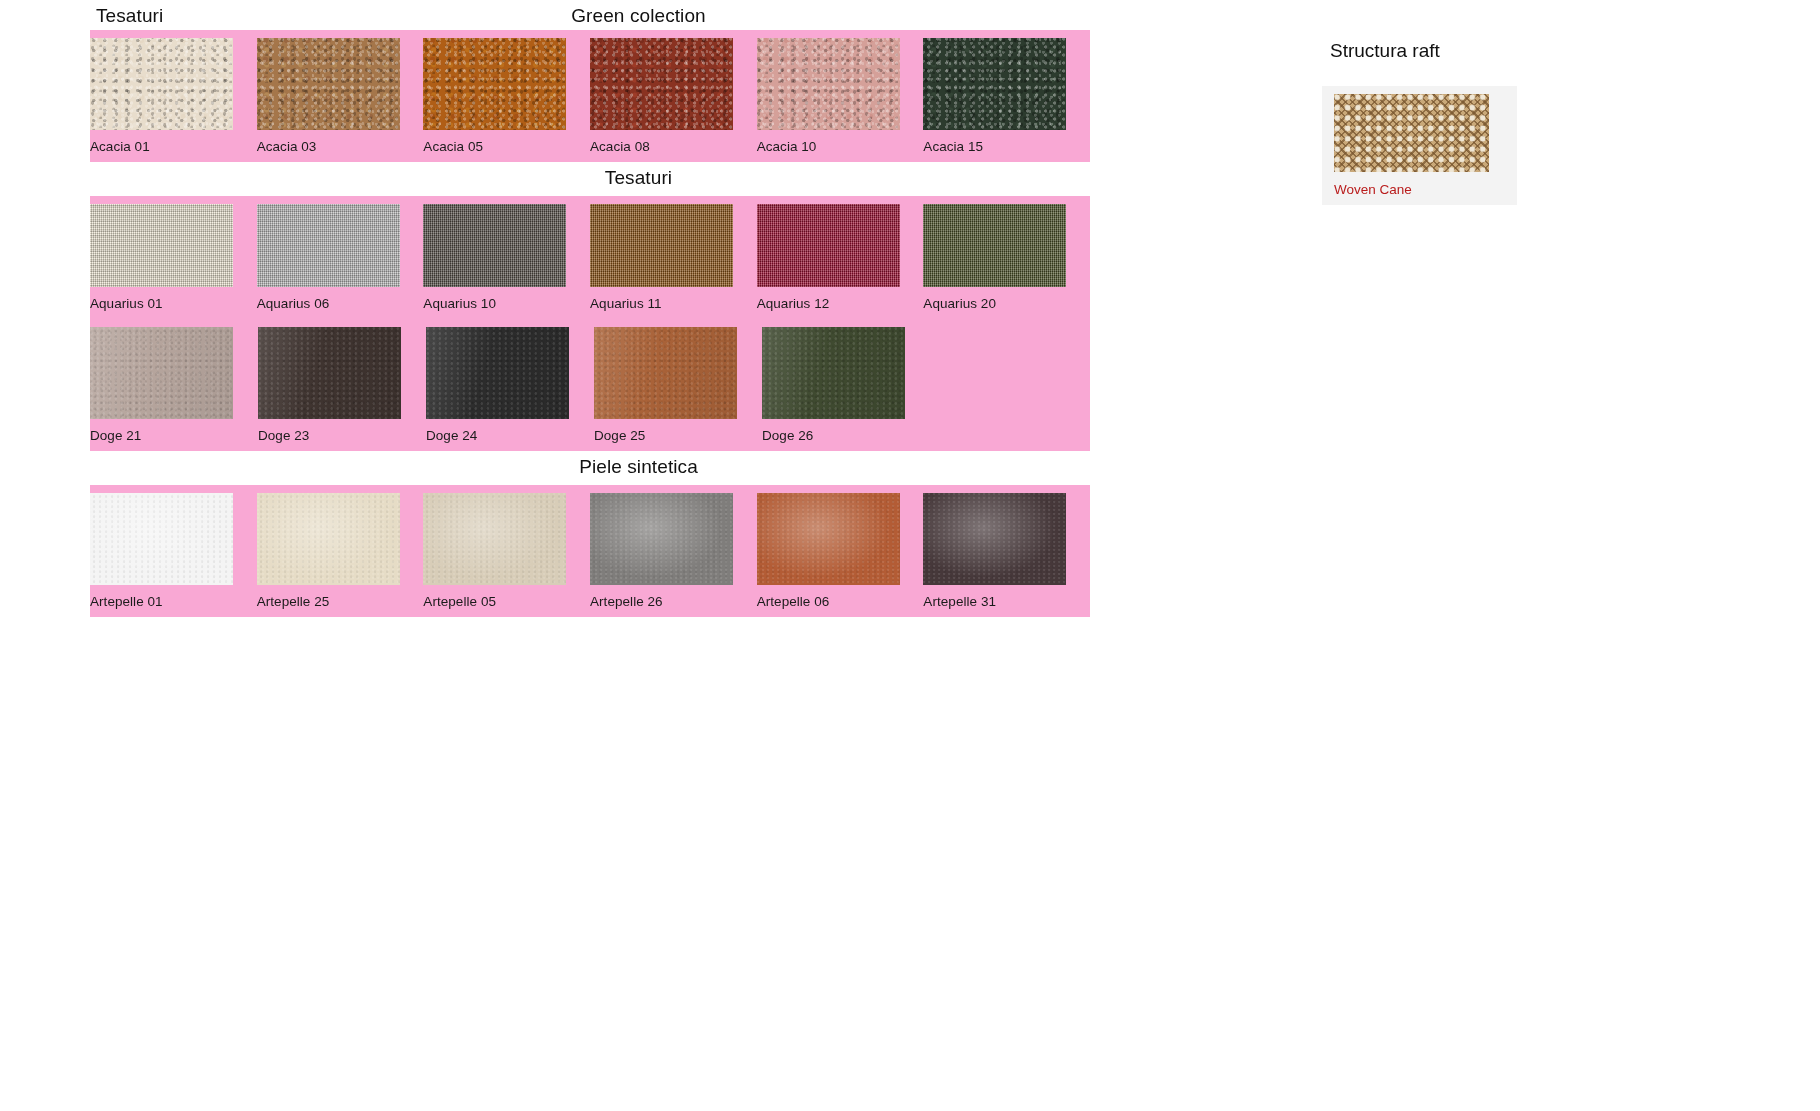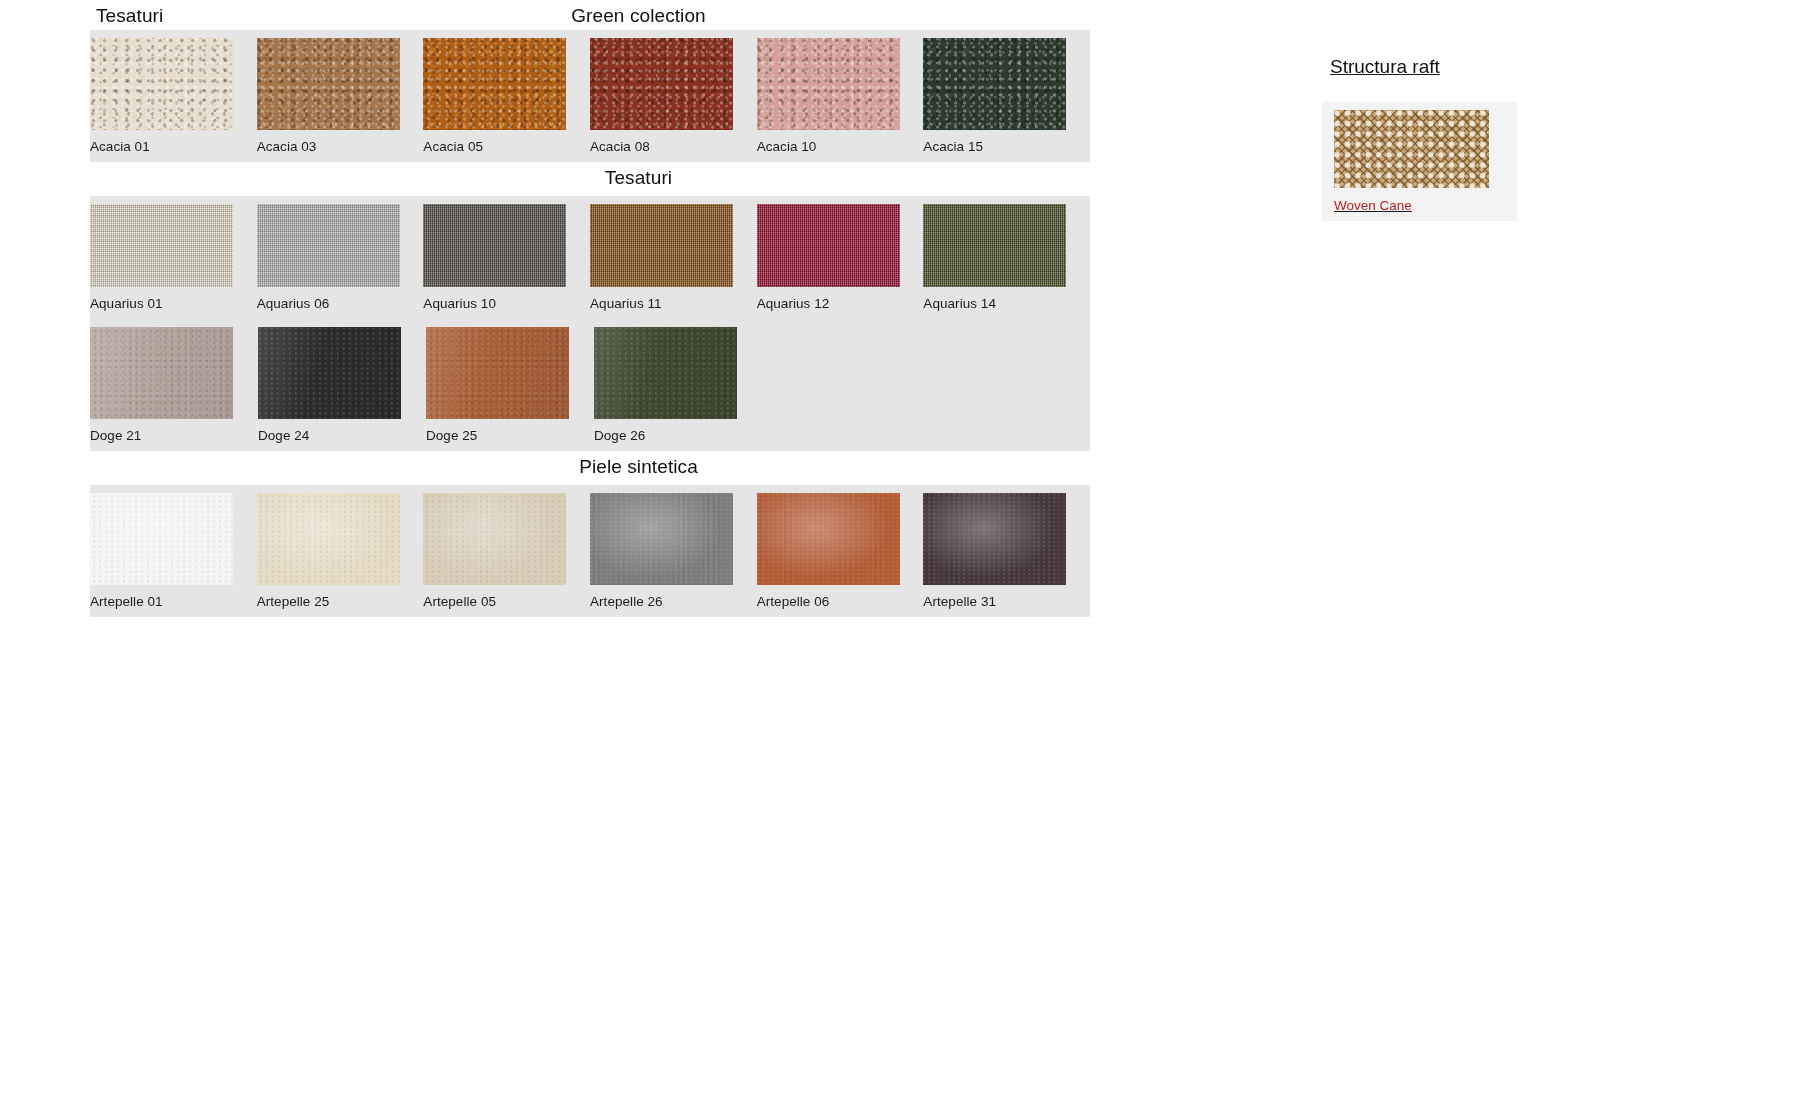--- a/index.html
+++ b/index.html
@@ -50,21 +50,21 @@
     letter-spacing: 0.1px;
     white-space: nowrap;
   }
   .heading.left-tag { left: 96px; top: 5px; }
   .heading.centered { left: 0; right: 8px; text-align: center; top: 5px; }
 
   .swatch-panel {
     position: relative;
     margin-left: 90px;
     width: 1000px;
-    background: #e5e5e5;
+    background: #f9a8d4;
     padding: 8px 0 4px 0;
     box-sizing: border-box;
   }
 
   .swatch-row {
     display: flex;
     align-items: flex-start;
   }
 
   .swatch-cell {
@@ -177,23 +177,22 @@
   }
   .tex-faux::after {
     background-image:
       radial-gradient(ellipse at 42% 38%, rgba(255,255,255,.30) 0%, rgba(255,255,255,0) 62%);
   }
 
   
   .right-col {
     position: absolute;
     left: 1322px;
-    top: 56px;
+    top: 40px;
     width: 260px;
-    text-decoration: underline;
   }
   .right-heading {
     font-family: "Liberation Sans", sans-serif;
     font-size: 19px;
     color: #111111;
     padding-left: 8px;
     white-space: nowrap;
   }
   .cane-panel {
     margin-top: 24px;
@@ -323,37 +322,41 @@
             <div class="swatch-label">Aquarius 11</div>
           </div>
 
           <div class="swatch-cell">
             <div class="swatch-img tex-weave" style="background-color: rgb(158, 13, 49);"></div>
             <div class="swatch-label">Aquarius 12</div>
           </div>
 
           <div class="swatch-cell">
             <div class="swatch-img tex-weave" style="background-color: rgb(76, 83, 40);"></div>
-            <div class="swatch-label">Aquarius 14</div>
+            <div class="swatch-label">Aquarius 20</div>
           </div>
 
         </div>
       </div>
     </div>
 
     <div class="section">
       <div class="swatch-panel">
         <div class="swatch-row">
 
           <div class="swatch-cell">
             <div class="swatch-img tall tex-leather" style="background-color: rgb(182, 165, 157);"></div>
             <div class="swatch-label">Doge 21</div>
           </div>
 
 
+          <div class="swatch-cell">
+            <div class="swatch-img tall tex-leather" style="background-color: rgb(63, 52, 48);"></div>
+            <div class="swatch-label">Doge 23</div>
+          </div>
 
           <div class="swatch-cell">
             <div class="swatch-img tall tex-leather" style="background-color: rgb(44, 44, 44);"></div>
             <div class="swatch-label">Doge 24</div>
           </div>
 
           <div class="swatch-cell">
             <div class="swatch-img tall tex-leather" style="background-color: rgb(169, 98, 56);"></div>
             <div class="swatch-label">Doge 25</div>
           </div>

